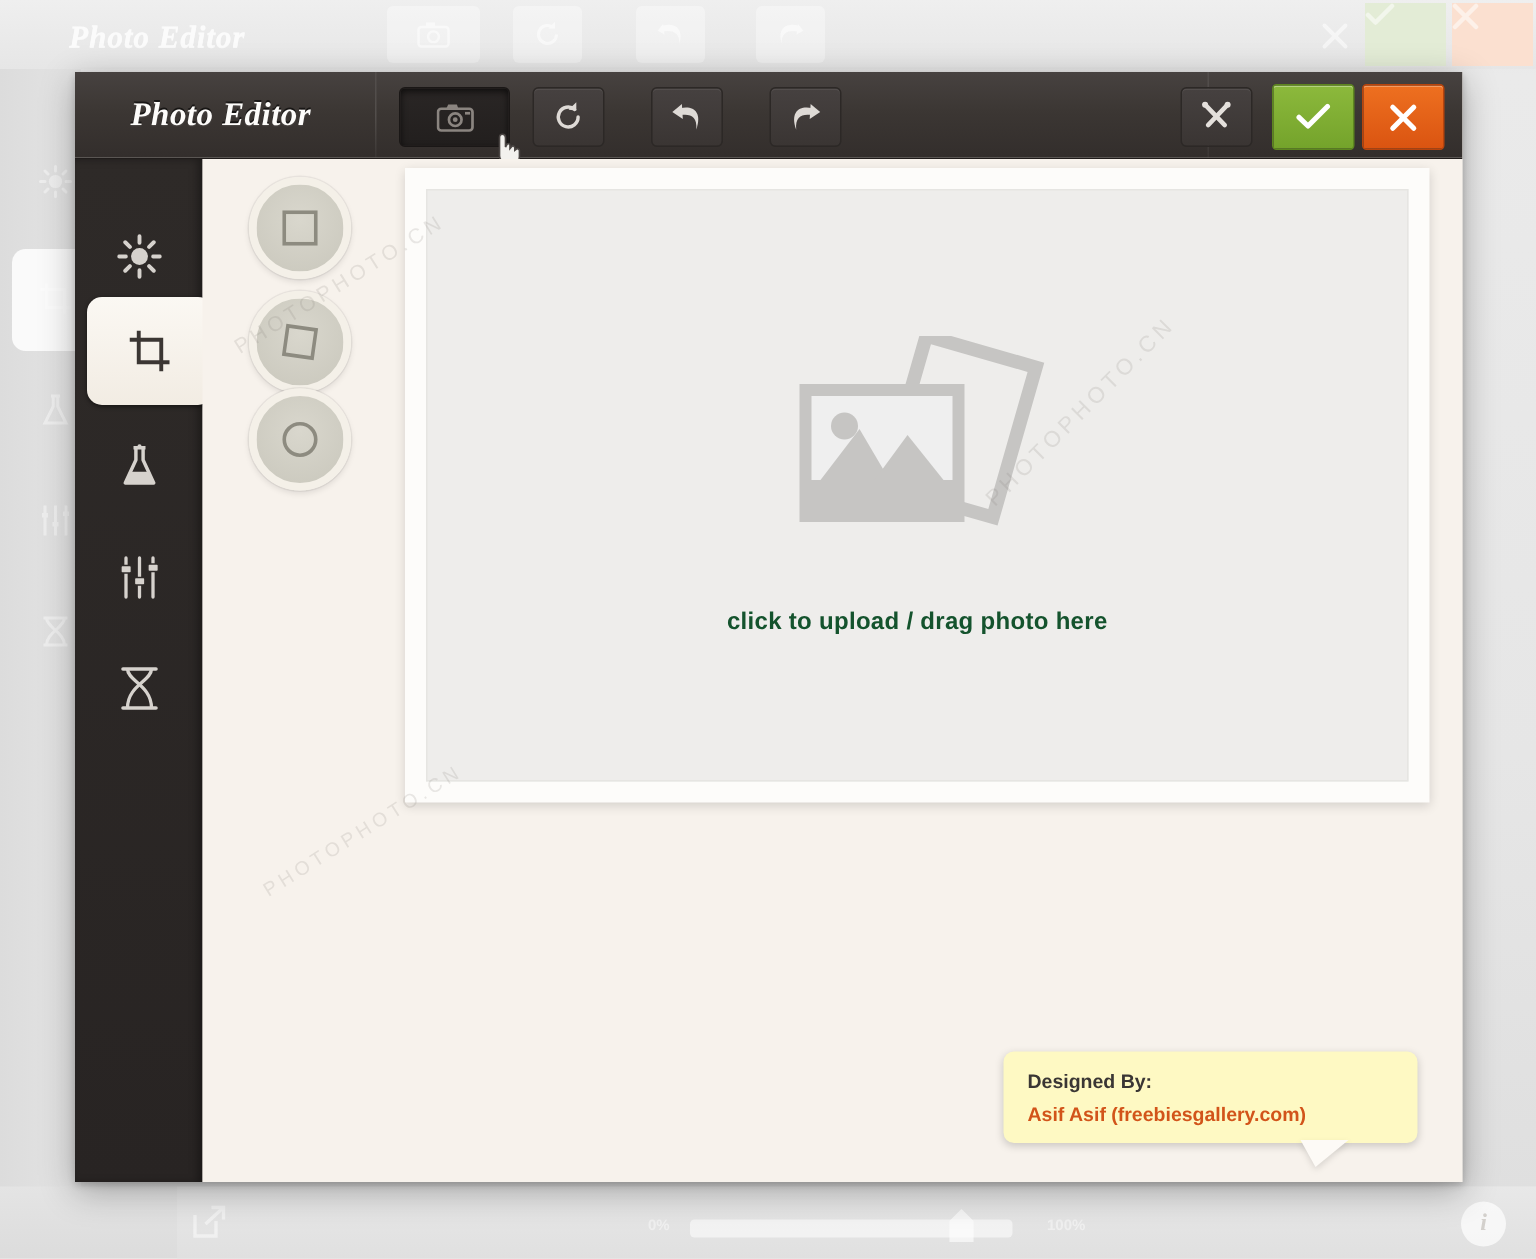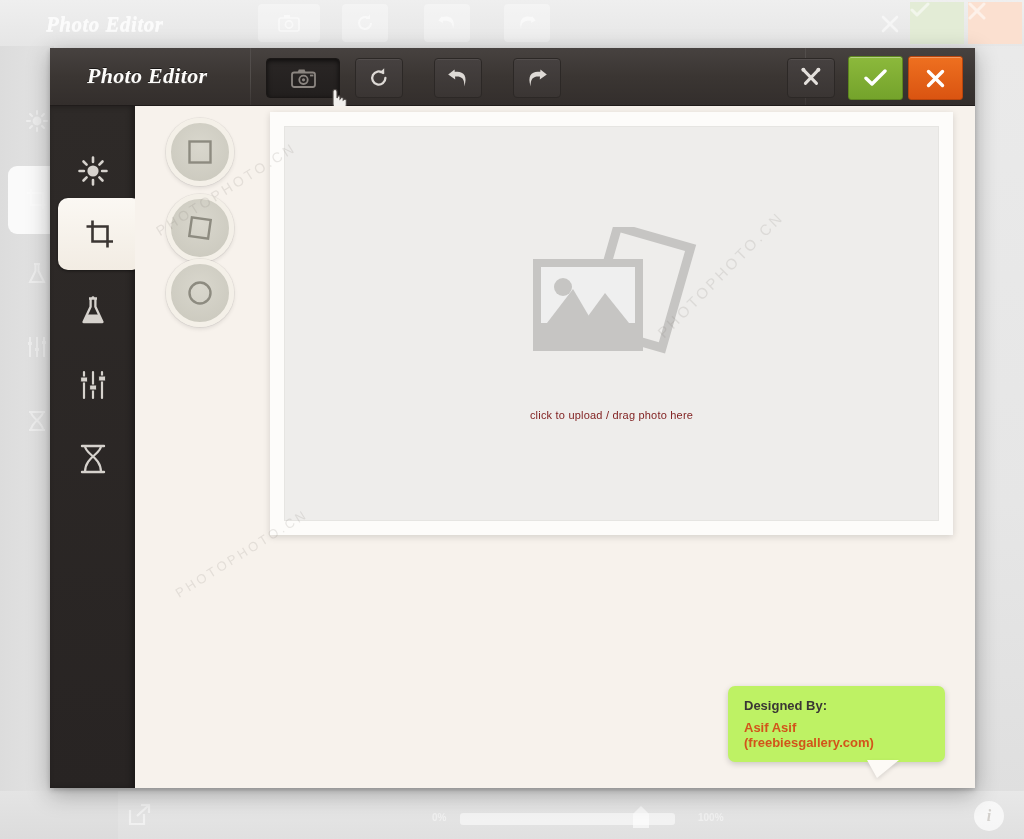--- a/index.html
+++ b/index.html
@@ -95,25 +95,25 @@
     display:flex;align-items:center;justify-content:center;}
 
   
   .frame{position:absolute;left:135px;top:6px;width:683px;height:423px;
     background:#fdfcfa;padding:14px;box-sizing:border-box;
     box-shadow:0 2px 7px rgba(0,0,0,.14);}
   .frame-inner{width:100%;height:100%;background:#eeedeb;
     display:flex;flex-direction:column;align-items:center;justify-content:center;
     box-shadow:inset 0 0 0 1px #e6e5e2;}
   .ph-wrap{position:relative;width:210px;height:140px;margin-bottom:42px;}
-  .upload-text{font-size:11px;color:#7f1d1d;letter-spacing:.2px;}
-
-  
-  .tooltip{position:absolute;right:30px;bottom:27px;width:217px;
-    background:#bef264;border-radius:7px;padding:12px 16px;box-sizing:border-box;
+  .upload-text{font-size:16px;color:#14532d;letter-spacing:.2px;font-weight:bold;}
+
+  
+  .tooltip{position:absolute;right:30px;bottom:27px;width:276px;
+    background:#fef9c3;border-radius:7px;padding:12px 16px;box-sizing:border-box;
     box-shadow:0 2px 6px rgba(0,0,0,.18);}
   .tip-l1{font-size:13px;font-weight:bold;color:#3a3634;margin-bottom:7px;}
   .tip-l2{font-size:13px;font-weight:bold;color:#d2541a;}
   .tip-tail{position:absolute;right:46px;bottom:-16px;width:0;height:0;
     border-left:10px solid transparent;border-right:22px solid transparent;
     border-top:18px solid #fdfaf6;filter:drop-shadow(0 2px 2px rgba(0,0,0,.12));}
 
   
   .wm{position:absolute;pointer-events:none;color:rgba(130,125,120,.17);
     font-family:"Liberation Sans",sans-serif;letter-spacing:3px;font-size:14px;}

